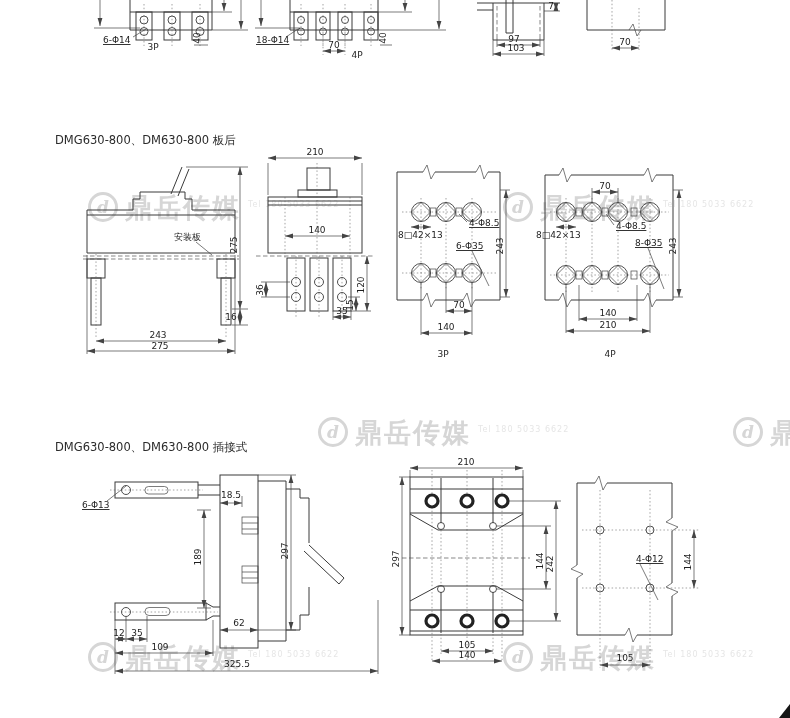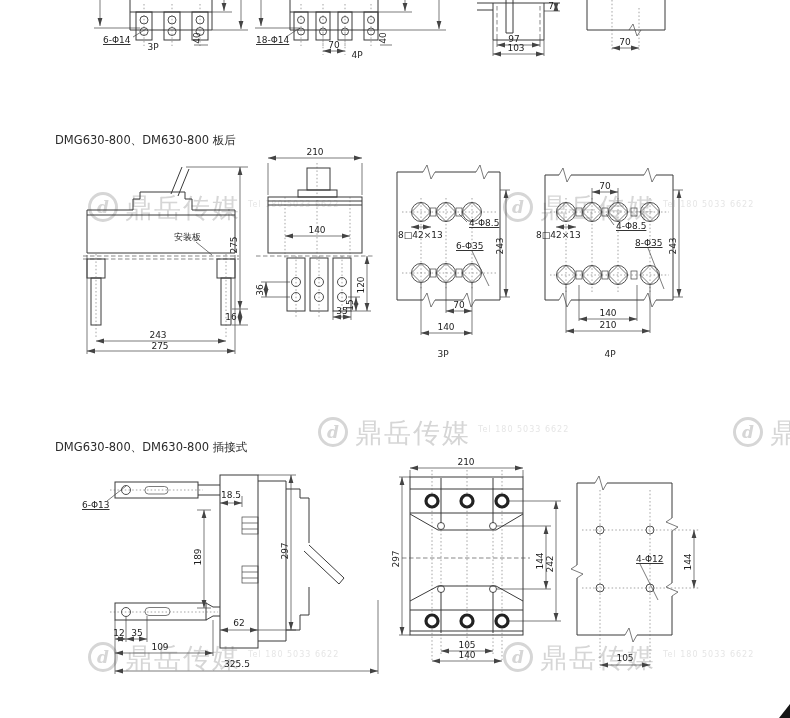--- a/index.html
+++ b/index.html
@@ -3,21 +3,21 @@
 <meta charset="utf-8">
 <style>
   html,body{margin:0;padding:0;background:#fff;}
   .page{position:relative;width:790px;height:718px;background:#fff;overflow:hidden;
         font-family:"DejaVu Sans",sans-serif;}
   .wm{position:absolute;display:flex;align-items:flex-start;gap:7px;z-index:0;
       white-space:nowrap;user-select:none;}
   .wm-logo{width:24px;height:24px;border:3px solid #d6d6d6;border-radius:50%;
            color:#d6d6d6;font:italic bold 17px "DejaVu Serif",serif;
            display:flex;align-items:center;justify-content:center;margin-top:2px;}
-  .wm-text{font-size:27px;font-weight:normal;letter-spacing:2px;color:#d6d6d6;}
+  .wm-text{font-size:27px;font-weight:bold;letter-spacing:2px;color:#d6d6d6;}
   .wm-sub{font-size:8px;color:#e6e6e6;margin-top:10px;letter-spacing:1px;}
   svg.art{position:absolute;left:0;top:0;z-index:1;}
   svg text{font-family:"DejaVu Sans",sans-serif;font-size:9px;fill:#1d1d1d;}
   .title{font-size:11.5px;fill:#2b2b2b;}
   .u{text-decoration:underline;}
   .o{stroke:#3b3b3b;stroke-width:1;fill:none;}
   .t{stroke:#444;stroke-width:.7;fill:none;}
   .ce{stroke:#666;stroke-width:.6;stroke-dasharray:1.5 2.2;fill:none;}
   .hd{stroke:#555;stroke-width:.7;stroke-dasharray:4.5 2.5;fill:none;}
   .ring{stroke:#222;stroke-width:3.2;fill:#fff;}

